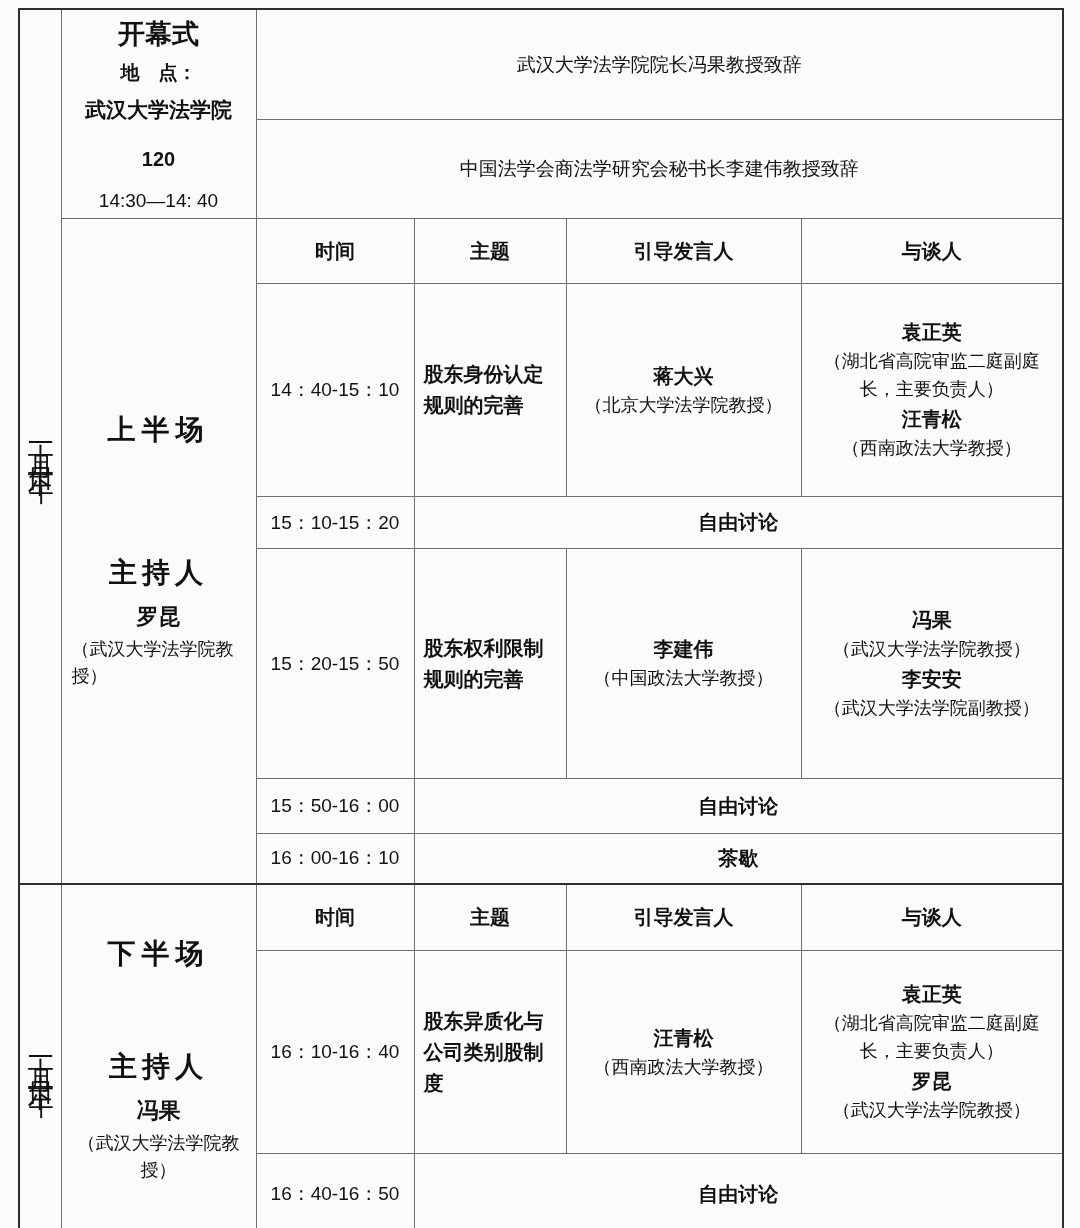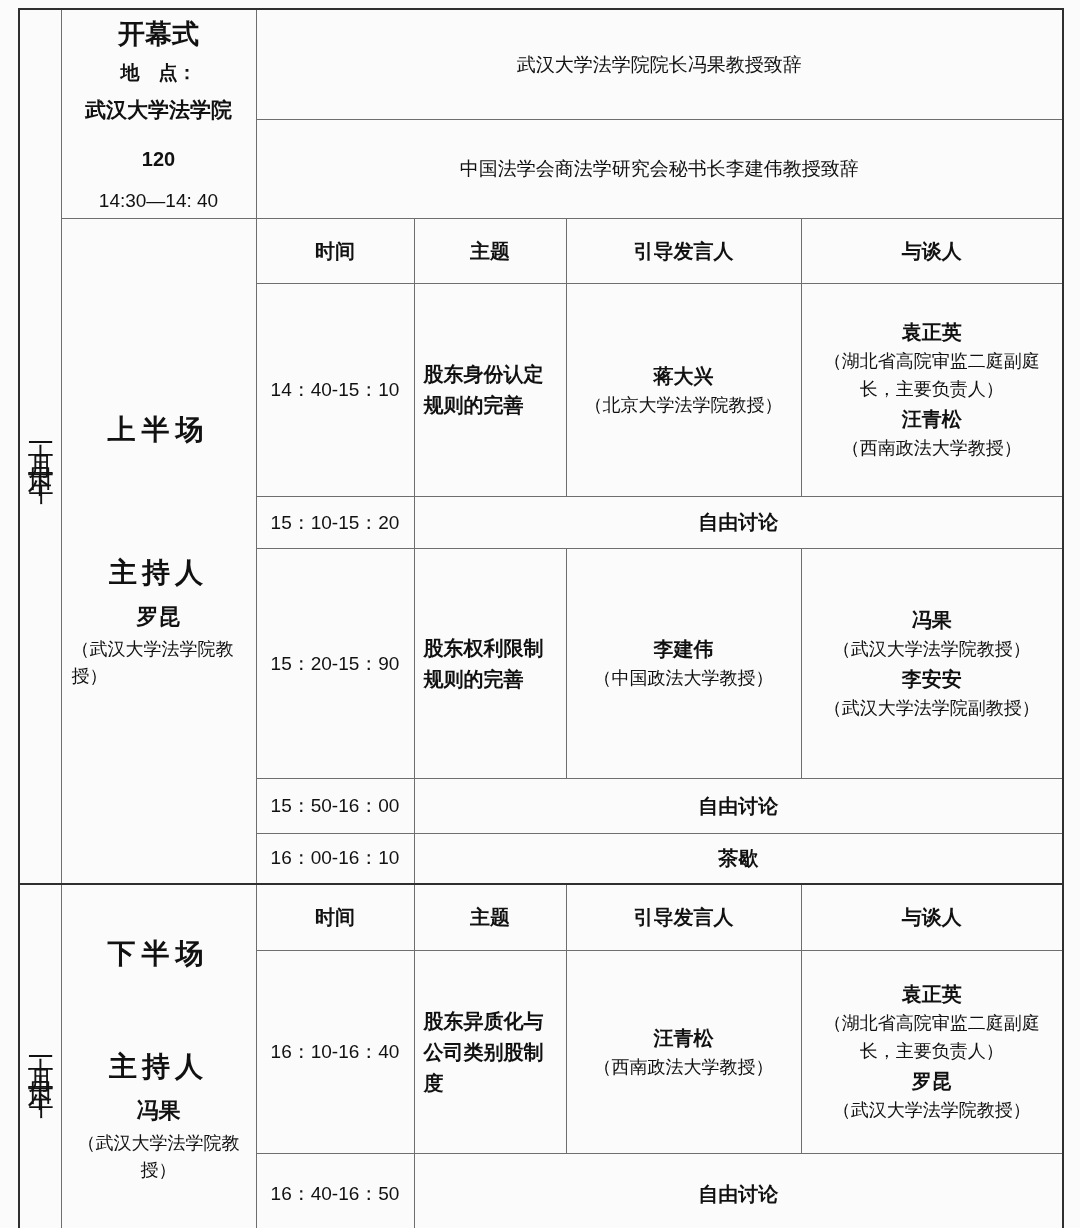--- a/index.html
+++ b/index.html
@@ -129,21 +129,21 @@
       <div class="p-affil">（西南政法大学教授）</div>
     </td>
   </tr>
 
   <tr class="r5">
     <td class="c-time">15：10-15：20</td>
     <td colspan="3" class="c-span">自由讨论</td>
   </tr>
 
   <tr class="r6">
-    <td class="c-time">15：20-15：90</td>
+    <td class="c-time">15：20-15：50</td>
     <td class="c-topic">股东权利限制规则的完善</td>
     <td class="c-speaker">
       <div class="p-name">李建伟</div>
       <div class="p-affil">（中国政法大学教授）</div>
     </td>
     <td class="c-disc">
       <div class="p-name">冯果</div>
       <div class="p-affil">（武汉大学法学院教授）</div>
       <div class="p-name">李安安</div>
       <div class="p-affil">（武汉大学法学院副教授）</div>

